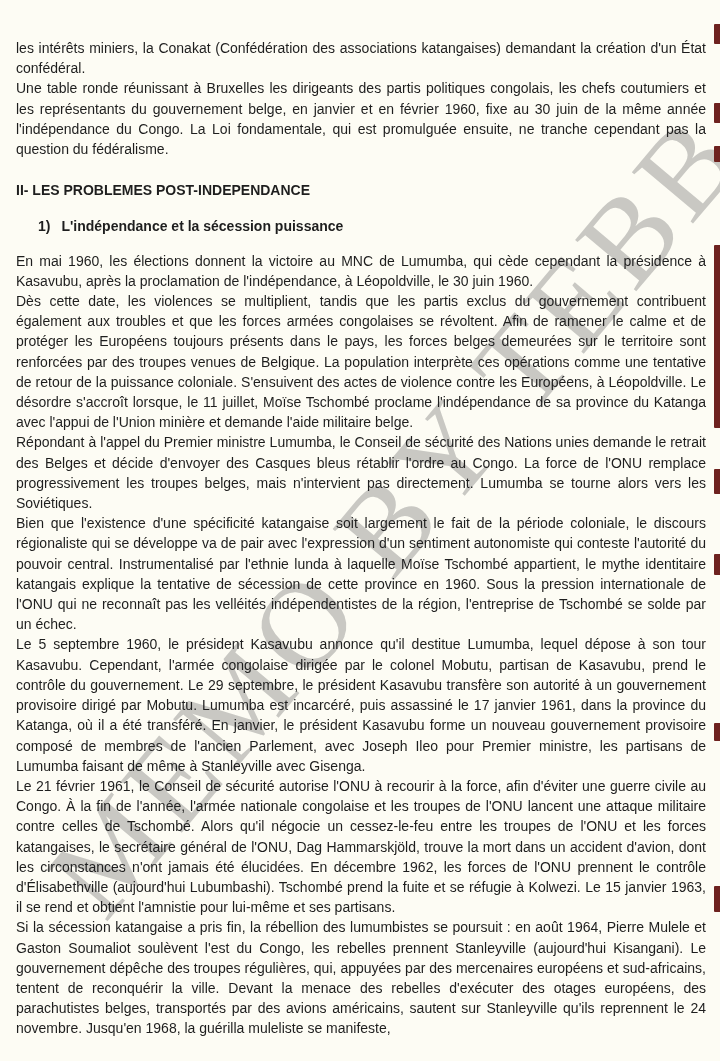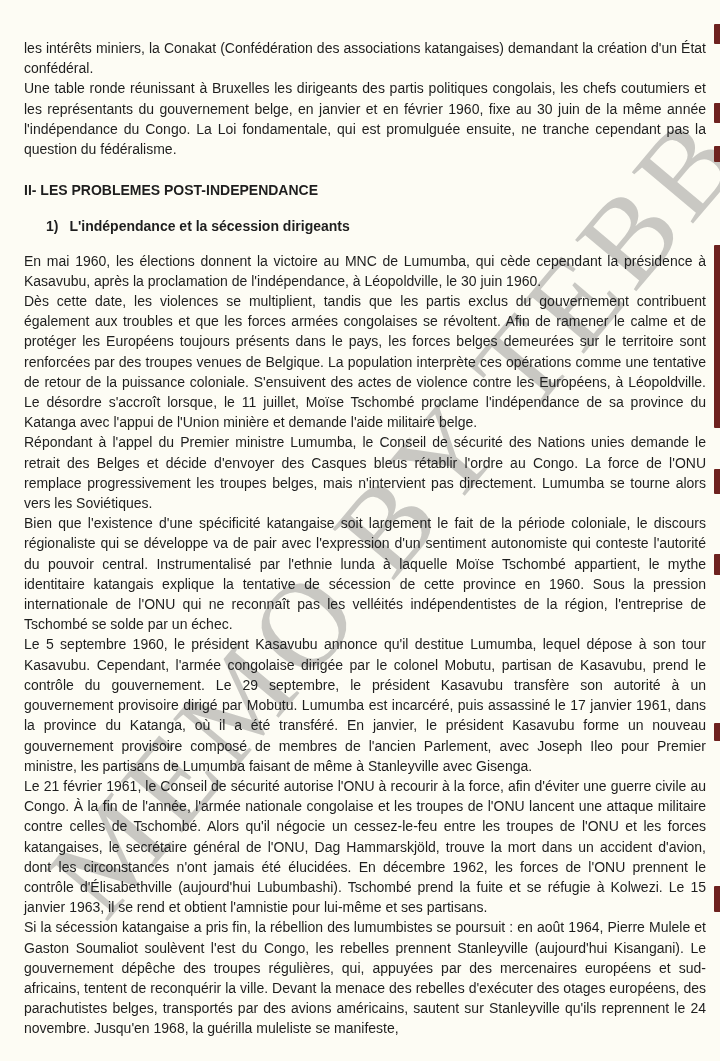--- a/index.html
+++ b/index.html
@@ -26,21 +26,21 @@
     white-space: nowrap;
     color: rgba(122, 122, 122, 0.40);
     z-index: 0;
     user-select: none;
     pointer-events: none;
   }
 
   .content {
     position: relative;
     z-index: 1;
-    padding: 38px 14px 0 24px;
+    padding: 38px 14px 0 16px;
     font-size: 14px;
     line-height: 20.2px;
   }
 
   .content p {
     margin: 0;
     text-align: justify;
   }
 
   h1.section-heading {
@@ -79,21 +79,21 @@
 
   <div class="content">
 
     <p>les intérêts miniers, la Conakat (Confédération des associations katangaises) demandant la création d'un État confédéral.</p>
 
     <p>Une table ronde réunissant à Bruxelles les dirigeants des partis politiques congolais, les chefs coutumiers et les représentants du gouvernement belge, en janvier et en février 1960, fixe au 30 juin de la même année l'indépendance du Congo. La Loi fondamentale, qui est promulguée ensuite, ne tranche cependant pas la question du fédéralisme.</p>
 
     <h1 class="section-heading">II- LES PROBLEMES POST-INDEPENDANCE</h1>
 
     <h2 class="subsection-heading">
-      <span class="num">1)</span><span>L'indépendance et la sécession dirigeants</span>
+      <span class="num">1)</span><span>L'indépendance et la sécession puissance</span>
     </h2>
 
     <div class="para-group">
       <p class="first-after-head">En mai 1960, les élections donnent la victoire au MNC de Lumumba, qui cède cependant la présidence à Kasavubu, après la proclamation de l'indépendance, à Léopoldville, le 30 juin 1960.</p>
       <p>Dès cette date, les violences se multiplient, tandis que les partis exclus du gouvernement contribuent également aux troubles et que les forces armées congolaises se révoltent. Afin de ramener le calme et de protéger les Européens toujours présents dans le pays, les forces belges demeurées sur le territoire sont renforcées par des troupes venues de Belgique. La population interprète ces opérations comme une tentative de retour de la puissance coloniale. S'ensuivent des actes de violence contre les Européens, à Léopoldville. Le désordre s'accroît lorsque, le 11 juillet, Moïse Tschombé proclame l'indépendance de sa province du Katanga avec l'appui de l'Union minière et demande l'aide militaire belge.</p>
       <p>Répondant à l'appel du Premier ministre Lumumba, le Conseil de sécurité des Nations unies demande le retrait des Belges et décide d'envoyer des Casques bleus rétablir l'ordre au Congo. La force de l'ONU remplace progressivement les troupes belges, mais n'intervient pas directement. Lumumba se tourne alors vers les Soviétiques.</p>
       <p>Bien que l'existence d'une spécificité katangaise soit largement le fait de la période coloniale, le discours régionaliste qui se développe va de pair avec l'expression d'un sentiment autonomiste qui conteste l'autorité du pouvoir central. Instrumentalisé par l'ethnie lunda à laquelle Moïse Tschombé appartient, le mythe identitaire katangais explique la tentative de sécession de cette province en 1960. Sous la pression internationale de l'ONU qui ne reconnaît pas les velléités indépendentistes de la région, l'entreprise de Tschombé se solde par un échec.</p>
       <p>Le 5 septembre 1960, le président Kasavubu annonce qu'il destitue Lumumba, lequel dépose à son tour Kasavubu. Cependant, l'armée congolaise dirigée par le colonel Mobutu, partisan de Kasavubu, prend le contrôle du gouvernement. Le 29 septembre, le président Kasavubu transfère son autorité à un gouvernement provisoire dirigé par Mobutu. Lumumba est incarcéré, puis assassiné le 17 janvier 1961, dans la province du Katanga, où il a été transféré. En janvier, le président Kasavubu forme un nouveau gouvernement provisoire composé de membres de l'ancien Parlement, avec Joseph Ileo pour Premier ministre, les partisans de Lumumba faisant de même à Stanleyville avec Gisenga.</p>
       <p>Le 21 février 1961, le Conseil de sécurité autorise l'ONU à recourir à la force, afin d'éviter une guerre civile au Congo. À la fin de l'année, l'armée nationale congolaise et les troupes de l'ONU lancent une attaque militaire contre celles de Tschombé. Alors qu'il négocie un cessez-le-feu entre les troupes de l'ONU et les forces katangaises, le secrétaire général de l'ONU, Dag Hammarskjöld, trouve la mort dans un accident d'avion, dont les circonstances n'ont jamais été élucidées. En décembre 1962, les forces de l'ONU prennent le contrôle d'Élisabethville (aujourd'hui Lubumbashi). Tschombé prend la fuite et se réfugie à Kolwezi. Le 15 janvier 1963, il se rend et obtient l'amnistie pour lui-même et ses partisans.</p>
       <p>Si la sécession katangaise a pris fin, la rébellion des lumumbistes se poursuit : en août 1964, Pierre Mulele et Gaston Soumaliot soulèvent l'est du Congo, les rebelles prennent Stanleyville (aujourd'hui Kisangani). Le gouvernement dépêche des troupes régulières, qui, appuyées par des mercenaires européens et sud-africains, tentent de reconquérir la ville. Devant la menace des rebelles d'exécuter des otages européens, des parachutistes belges, transportés par des avions américains, sautent sur Stanleyville qu'ils reprennent le 24 novembre. Jusqu'en 1968, la guérilla muleliste se manifeste,</p>

